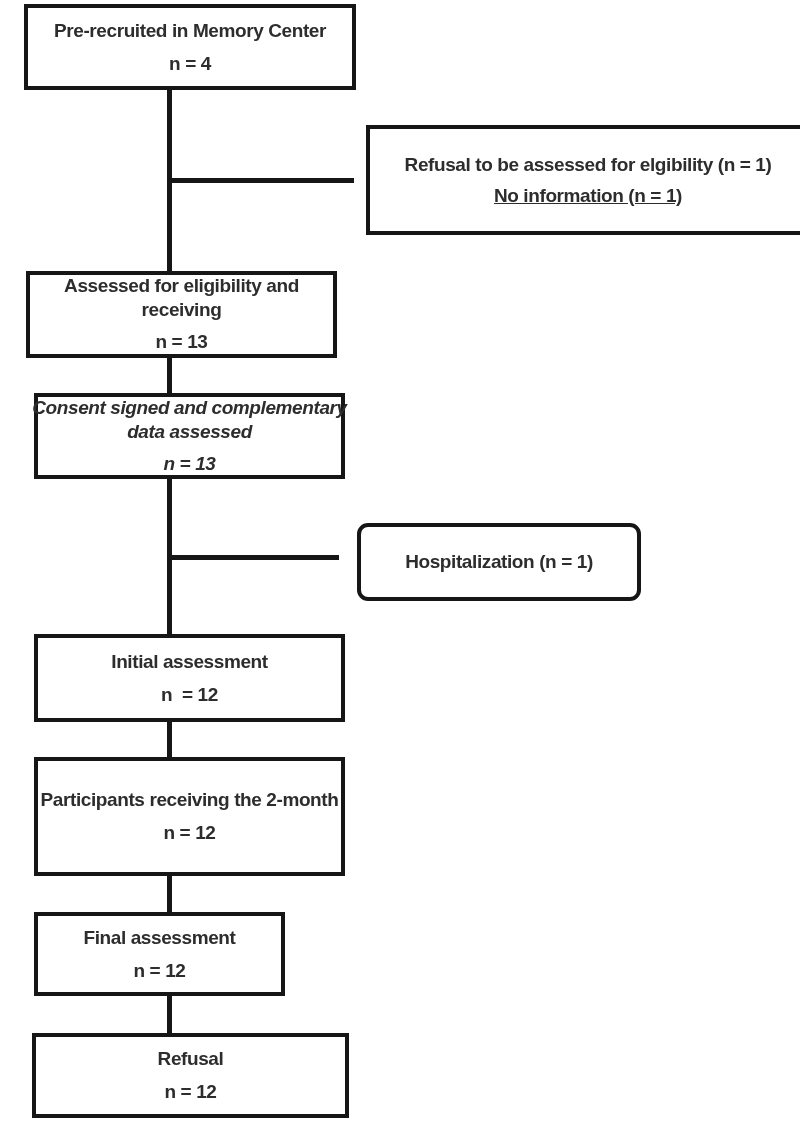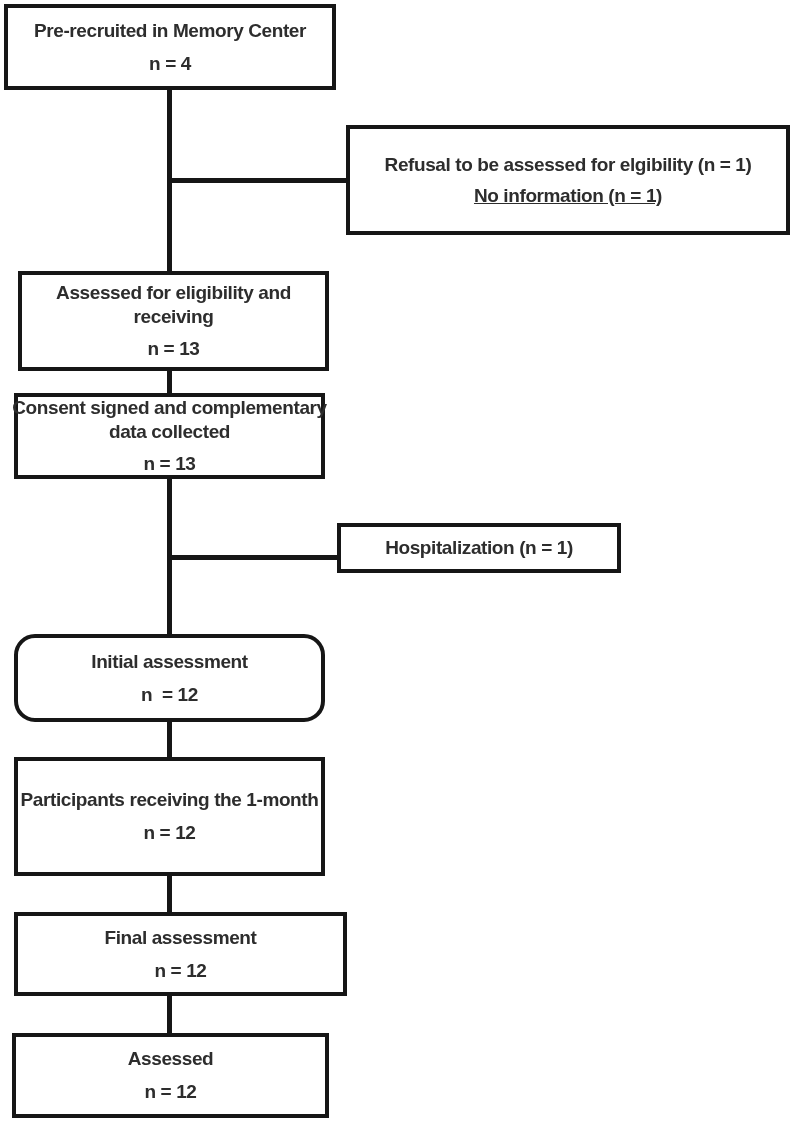--- a/index.html
+++ b/index.html
@@ -24,20 +24,21 @@
     flex-direction: column;
     align-items: center;
     justify-content: center;
     text-align: center;
     color: #2d2d2d;
     font-weight: 700;
     font-size: 19px;
     letter-spacing: -0.4px;
     line-height: 1.25;
     padding: 0 4px;
+    margin-left: 20px;
   }
   .node .label { white-space: nowrap; }
   .node .label.wrapline { white-space: nowrap; }
   .node .count {
     margin-top: 9px;
     white-space: pre-wrap;
   }
   .node .line2gap { margin-top: 7px; text-decoration: underline; }
   .edge {
     position: absolute;
@@ -63,49 +64,49 @@
   <div class="node" style="left:4px; top:4px; width:332px; height:86px;">
     <div class="label">Pre-recruited in Memory Center</div>
     <div class="count">n = 4</div>
   </div>
 
   <div class="node" style="left:346px; top:125px; width:444px; height:110px;">
     <div class="label">Refusal to be assessed for elgibility (n = 1)</div>
     <div class="label line2gap">No information (n = 1)</div>
   </div>
 
-  <div class="node" style="left:18px; top:271px; width:311px; height:100px;">
+  <div class="node" style="left:6px; top:271px; width:311px; height:87px;justify-content:flex-end;">
     <div class="label wrapline">Assessed for eligibility and</div>
     <div class="label wrapline">receiving</div>
     <div class="count">n = 13</div>
   </div>
 
-  <div class="node" style="left:14px; top:393px; width:311px; height:86px;">
+  <div class="node" style="left:14px; top:393px; width:311px; height:86px;font-style:italic;">
     <div class="label wrapline">Consent signed and complementary</div>
-    <div class="label wrapline">data collected</div>
+    <div class="label wrapline">data assessed</div>
     <div class="count">n = 13</div>
   </div>
 
-  <div class="node" style="left:337px; top:523px; width:284px; height:50px;">
+  <div class="node" style="left:337px; top:523px; width:284px; height:78px;border-radius:11px;">
     <div class="label">Hospitalization (n = 1)</div>
   </div>
 
-  <div class="node" style="left:14px; top:634px; width:311px; height:88px;border-radius:21px;">
+  <div class="node" style="left:14px; top:634px; width:311px; height:88px;">
     <div class="label">Initial assessment</div>
     <div class="count">n  = 12</div>
   </div>
 
   <div class="node" style="left:14px; top:757px; width:311px; height:119px;">
-    <div class="label wrapline">Participants receiving the 1-month</div>
+    <div class="label wrapline">Participants receiving the 2-month</div>
     <div class="count">n = 12</div>
   </div>
 
-  <div class="node" style="left:14px; top:912px; width:333px; height:84px;">
+  <div class="node" style="left:14px; top:912px; width:251px; height:84px;">
     <div class="label">Final assessment</div>
     <div class="count">n = 12</div>
   </div>
 
   <div class="node" style="left:12px; top:1033px; width:317px; height:85px;">
-    <div class="label">Assessed</div>
+    <div class="label">Refusal</div>
     <div class="count">n = 12</div>
   </div>
 
 </div>
 
 </body></html>

